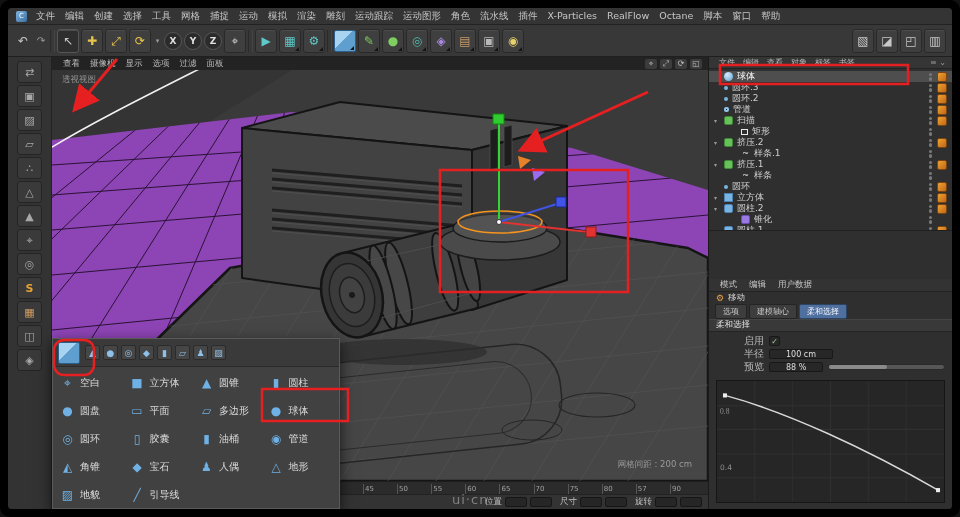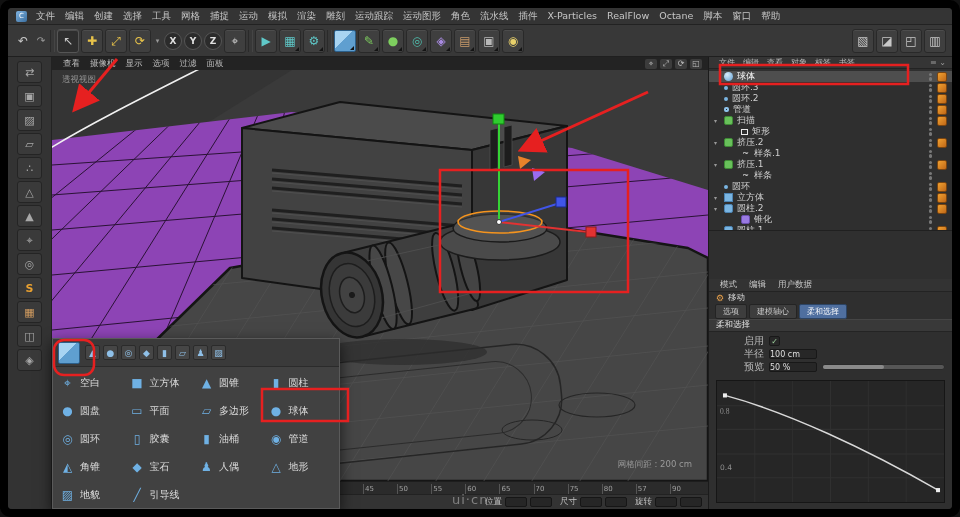--- a/index.html
+++ b/index.html
@@ -89,21 +89,21 @@
   .amt{font-size:8.5px;color:#c8c8c8;padding:0 5px;}
   .am-title{height:13px;display:flex;align-items:center;gap:4px;padding:0 7px;font-size:8.5px;color:#ddd;}
   .am-title .ticon{color:#e8a04a;font-size:9px;}
   .subtabs{height:17px;display:flex;align-items:center;gap:2px;padding:0 6px;}
   .st{font-size:8px;color:#c8c8c8;padding:1px 7px;background:#3d3d3d;border:1px solid #242424;border-radius:2px;}
   .st.active{background:#4f6f9f;color:#fff;border-color:#2c4464;}
   .am-section{height:13px;display:flex;align-items:center;padding:0 7px;font-size:8.5px;color:#e0e0e0;background:#393939;border-top:1px solid #454545;border-bottom:1px solid #242424;}
   .params{padding:3px 0;}
   .prow{display:flex;align-items:center;height:13px;padding:0 7px;gap:5px;}
   .plabel{width:48px;font-size:10px;color:#b8b8b8;text-align:right;flex:none;}
-  .pfield{min-width:48px;height:10px;background:#272727;border:1px solid #181818;border-radius:2px;color:#ddd;font-size:8px;display:flex;align-items:center;padding:0 0;}
+  .pfield{min-width:48px;height:10px;background:#272727;border:1px solid #181818;border-radius:2px;color:#ddd;font-size:8px;display:flex;align-items:center;padding:0 16px;}
   .prow.check .pfield{min-width:11px;width:11px;justify-content:center;color:#9fd49f;padding:0;}
   .prow .slide{display:none;}
   .prow.slider .slide{display:block;flex:1;height:6px;background:#565656;border-radius:3px;border:1px solid #2a2a2a;position:relative;}
   .prow.slider .slide::after{content:"";position:absolute;left:0;top:0;height:100%;width:50%;background:#8a8a8a;border-radius:3px;}
   .curvewrap{flex:1;margin:3px 7px 6px 7px;background:#262626;border:1px solid #161616;position:relative;}
   .cl{position:absolute;left:3px;font-size:7.5px;color:#8f8f8f;}
   .cl.top{top:22%;font-family:Liberation Serif, serif;} .cl.bottom{top:68%;}
 
   
   .ruler{position:absolute;left:44px;top:473px;width:656px;height:13px;background:#2b2b2b;border-top:1px solid #1d1d1d;display:flex;align-items:flex-end;padding:0 4px;}
@@ -620,21 +620,21 @@
 
           <div class="prow">
             <span class="plabel">半径</span>
             <span class="pfield">100 cm</span>
 
           </div>
 
 
           <div class="prow slider">
             <span class="plabel">预览</span>
-            <span class="pfield">50 %</span>
+            <span class="pfield">88 %</span>
             <span class="slide"></span>
           </div>
         </div>
       <div class="curvewrap">
         <svg width="100%" height="100%" viewBox="0 0 228 118" preserveAspectRatio="none">
           <g stroke="#303030" stroke-width="1">
             <path d="M38,0 L38,118 M76,0 L76,118 M114,0 L114,118 M152,0 L152,118 M190,0 L190,118" fill="none"></path>
             <path d="M0,24 L228,24 M0,47 L228,47 M0,71 L228,71 M0,94 L228,94" fill="none"></path>
           </g>
           <path d="M8,14 C70,30 150,66 222,106" fill="none" stroke="#d8d8d8" stroke-width="1.4"></path>

